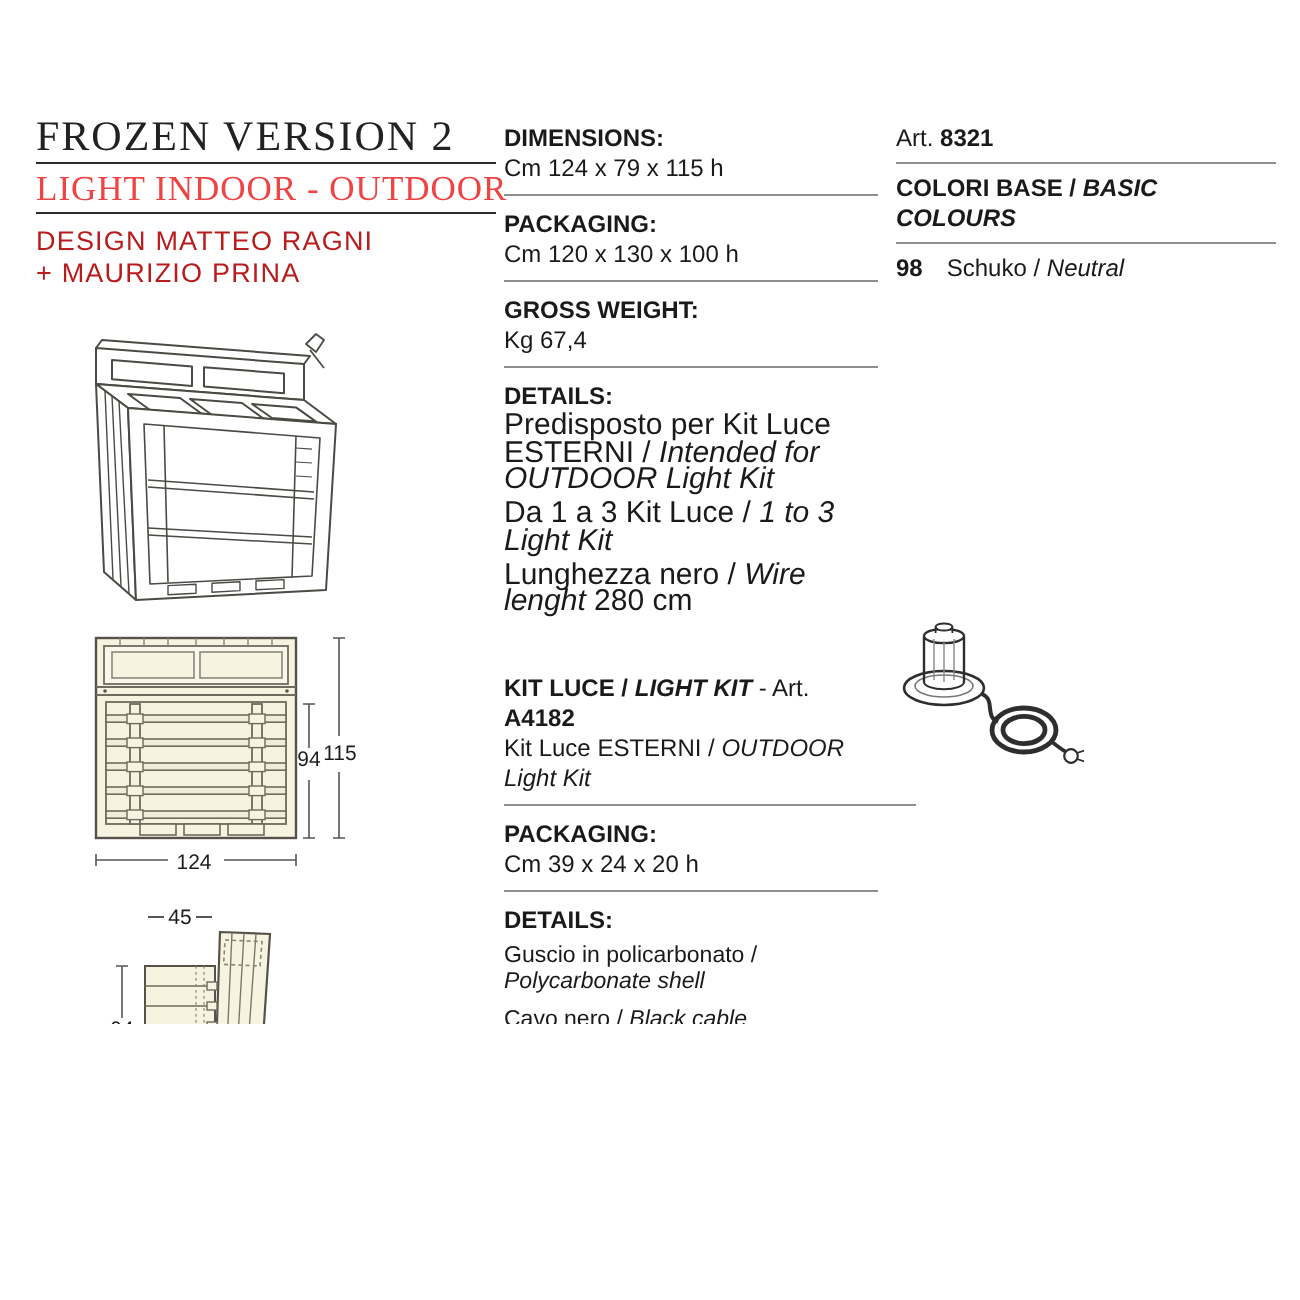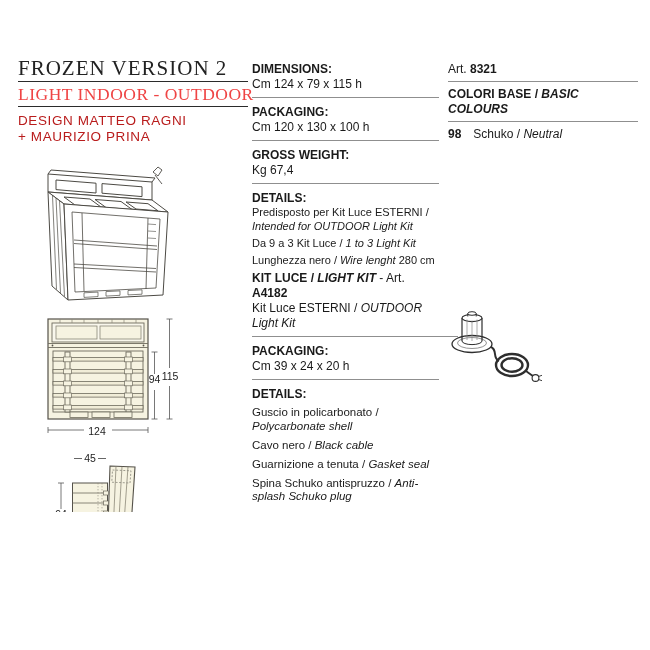--- a/index.html
+++ b/index.html
@@ -18,23 +18,23 @@
   
   .col{position:absolute;font-size:12px;line-height:15px;}
   .mid{left:252px;top:62px;width:187px;}
   .right{left:448px;top:62px;width:190px;}
   h3.lbl{margin:0;font-size:12px;line-height:15px;font-weight:bold;}
   p.val{margin:0;font-size:12px;line-height:15px;}
   .rule{border:0;border-top:1px solid #8f8f8f;margin:5px 0 7px 0;}
   .b{font-weight:bold;}
   .i{font-style:italic;}
   .bi{font-weight:bold;font-style:italic;}
-  .drow{margin:0 0 3.5px 0;font-size:11px;line-height:13.5px;}
+  .drow{margin:0 0 3.5px 0;font-size:15px;line-height:13.5px;}
   .details-block{margin-top:1px;}
-  .kit-block{margin-top:4px;}
+  .kit-block{margin-top:29px;}
   .kit-sub-rule{border:0;border-top:1px solid #8f8f8f;margin:5px 0 7px 0;width:206px;}
   .kd{margin:0 0 5.5px 0;font-size:11.5px;line-height:13.5px;}
   .code{font-weight:bold;margin-right:12px;}
 
   
   .luce{position:absolute;left:252px;top:524px;width:268px;}
   .luce .title{font-size:12.5px;line-height:15px;border-bottom:2px solid #8c8c8c;padding-bottom:6px;}
   .icons{display:flex;align-items:flex-start;gap:25px;margin-top:7px;}
   .lamp-wrap{position:relative;width:32px;height:40px;}
   .lamp-wrap .e27{position:absolute;left:12px;top:-1px;font-size:9px;font-weight:bold;}
@@ -199,21 +199,21 @@
 
     <section>
       <h3 class="lbl">GROSS WEIGHT:</h3>
       <p class="val">Kg 67,4</p>
       <hr class="rule">
     </section>
 
     <section class="details-block">
       <h3 class="lbl">DETAILS:</h3>
       <p class="drow"><span>Predisposto per Kit Luce ESTERNI</span><span> / </span><span class="i">Intended for OUTDOOR Light Kit</span></p>
-      <p class="drow"><span>Da 9 a 3 Kit Luce</span><span> / </span><span class="i">1 to 3 Light Kit</span></p>
+      <p class="drow"><span>Da 1 a 3 Kit Luce</span><span> / </span><span class="i">1 to 3 Light Kit</span></p>
       <p class="drow"><span>Lunghezza nero</span><span> / </span><span class="i">Wire lenght</span> <span>280 cm</span></p>
     </section>
 
     <section class="kit-block">
       <p class="val"><span class="b">KIT LUCE</span><span class="b"> / </span><span class="bi">LIGHT KIT</span><span> - </span><span>Art.</span> <span class="b">A4182</span></p>
       <p class="val"><span>Kit Luce ESTERNI</span><span> / </span><span class="i">OUTDOOR Light Kit</span></p>
       <hr class="kit-sub-rule">
       <h3 class="lbl">PACKAGING:</h3>
       <p class="val">Cm 39 x 24 x 20 h</p>
       <hr class="rule">

